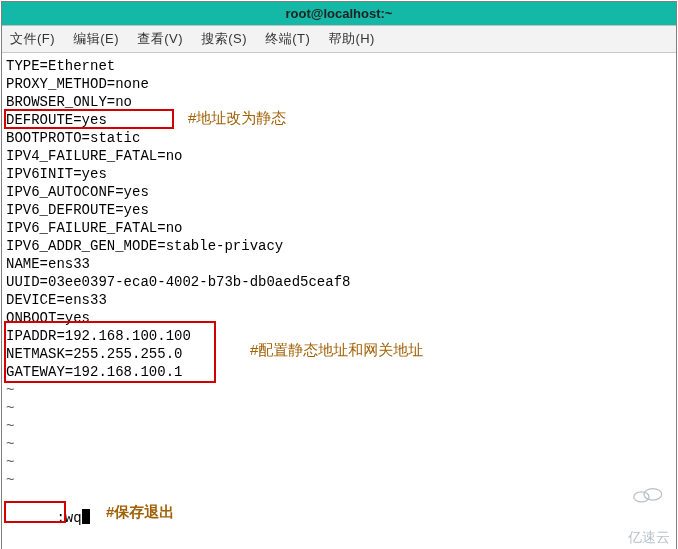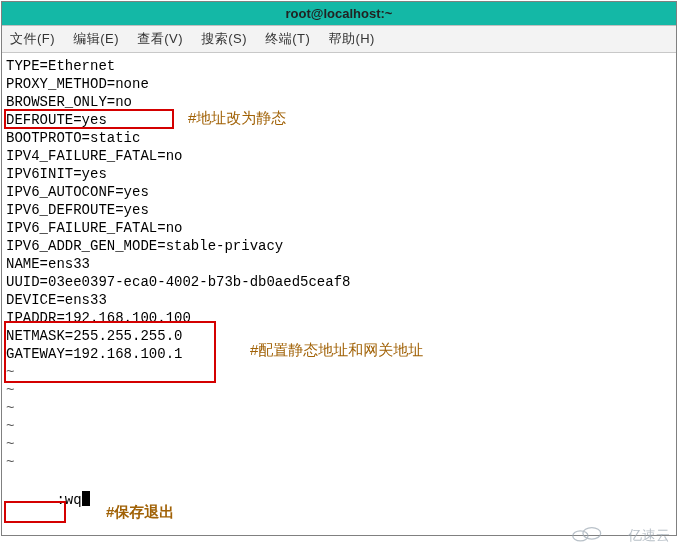--- a/index.html
+++ b/index.html
@@ -7,21 +7,21 @@
   .outer { border:1px solid #808080; width:676px; margin:1px; }
   .titlebar { background:#14b8a6; border-bottom:1px solid #c0c0c0; text-align:center; padding:4px 0; font-size:13px; font-weight:bold; color:#222; }
   .menubar { background:#f3f3f3; border-bottom:1px solid #c8c8c8; padding:4px 8px; color:#333; letter-spacing:0.5px; }
   .menubar span { margin-right:14px; cursor:pointer; }
   .terminal { background:#fff; padding:4px 4px 8px 4px; font-family:"Courier New",monospace; font-size:14px; line-height:18px; color:#000; position:relative; min-height:470px; }
   .line { white-space:pre; position:relative; }
   .tilde { color:#555; }
   .box-red { border:2px solid #d40000; position:absolute; pointer-events:none; }
   .ann { position:absolute; color:#a16207; font-family:"Microsoft YaHei",sans-serif; font-size:15px; }
   .cursor-blk { display:inline-block; width:8px; height:15px; background:#000; vertical-align:-2px; }
-  .watermark { position:absolute; right:8px; bottom:2px; color:#9aa6b1; font-size:14px; display:flex; align-items:center; gap:21px; opacity:0.7; }
+  .watermark { position:absolute; right:8px; bottom:2px; color:#9aa6b1; font-size:14px; display:flex; align-items:center; gap:21px; opacity:0.7;flex-direction:column; }
   .watermark svg { width:38px; height:20px; }
 </style>
 </head>
 <body>
 
 <div class="outer">
   <div class="titlebar">
     <span>root@localhost:~</span>
   </div>
   <div class="menubar">
@@ -40,20 +40,21 @@
     <div class="line">BOOTPROTO=static</div>
     <div class="line">IPV4_FAILURE_FATAL=no</div>
     <div class="line">IPV6INIT=yes</div>
     <div class="line">IPV6_AUTOCONF=yes</div>
     <div class="line">IPV6_DEFROUTE=yes</div>
     <div class="line">IPV6_FAILURE_FATAL=no</div>
     <div class="line">IPV6_ADDR_GEN_MODE=stable-privacy</div>
     <div class="line">NAME=ens33</div>
     <div class="line">UUID=03ee0397-eca0-4002-b73b-db0aed5ceaf8</div>
     <div class="line">DEVICE=ens33</div>
+    <div class="line">ONBOOT=yes</div>
     <div class="line">IPADDR=192.168.100.100</div>
     <div class="line">NETMASK=255.255.255.0</div>
     <div class="line">GATEWAY=192.168.100.1</div>
     <div class="line tilde">~</div>
     <div class="line tilde">~</div>
     <div class="line tilde">~</div>
     <div class="line tilde">~</div>
     <div class="line tilde">~</div>
     <div class="line tilde">~</div>
     <div class="line" style="margin-top:2px;">

